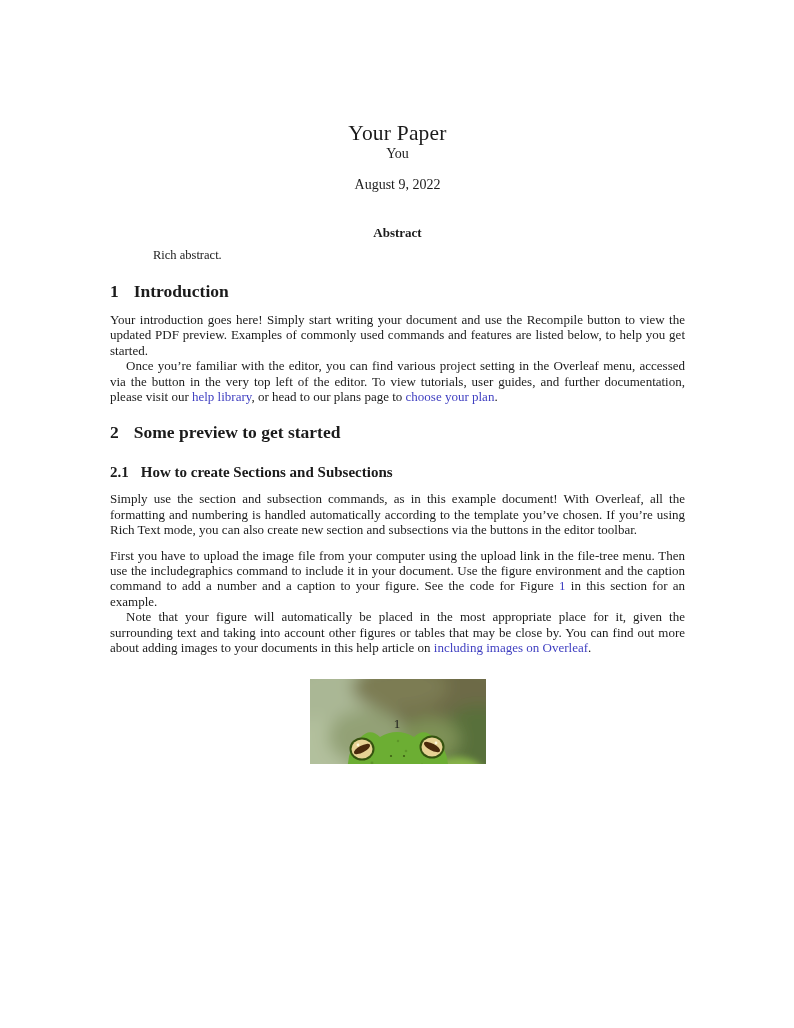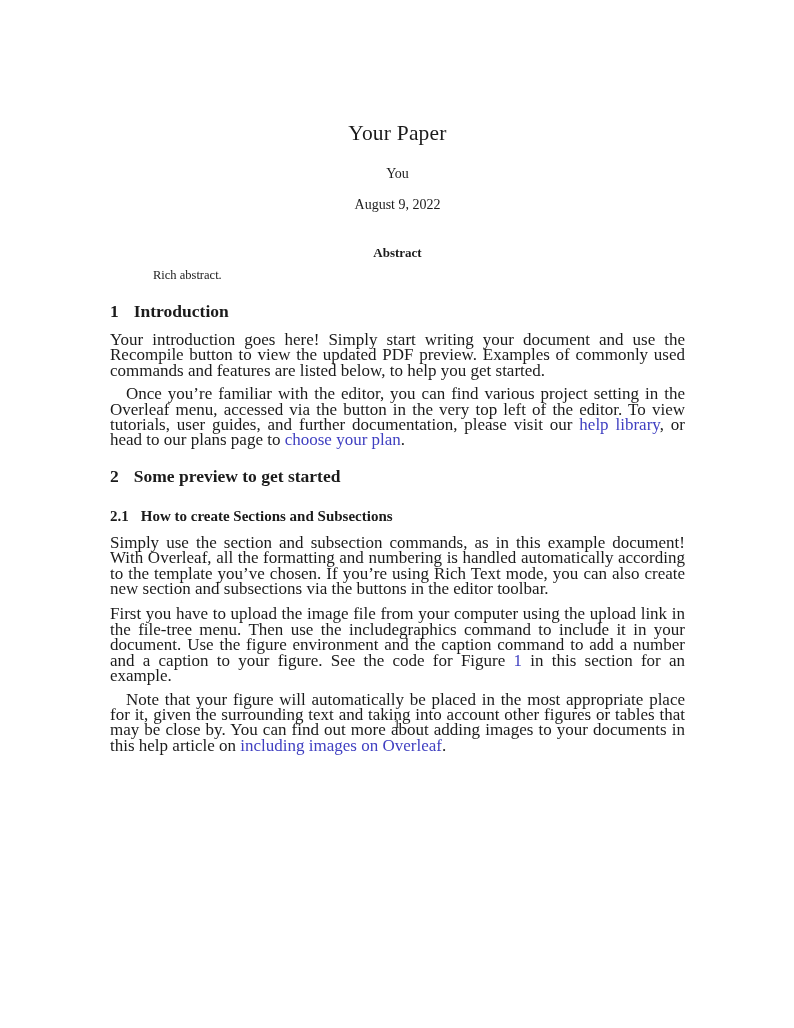--- a/index.html
+++ b/index.html
@@ -22,21 +22,20 @@
   .doc-title {
     font-size: 21.5px;
     font-weight: normal;
     text-align: center;
     margin: 0;
     letter-spacing: 0.2px;
   }
   .doc-author {
     font-size: 14px;
     text-align: center;
-    margin-top: 20px;
   }
   .doc-date {
     font-size: 14px;
     text-align: center;
     margin-top: 15px;
   }
   .abstract-heading {
     font-size: 13px;
     font-weight: bold;
     text-align: center;
@@ -55,28 +54,28 @@
   }
   h3.subsec {
     font-size: 15px;
     font-weight: bold;
     margin: 20px 0 0 0;
     line-height: 1.2;
   }
   h2.sec .sec-num { margin-right: 15px; }
   h3.subsec .sec-num { margin-right: 12px; text-align: right; }
   p.body {
-    font-size: 17px;
+    font-size: 13px;
     line-height: 15.4px;
     text-align: justify;
     margin: 10px 0 0 0;
     hyphens: none;
   }
   p.body.cont {
-    margin-top: 8px;
+    margin-top: 0;
     text-indent: 16px;
   }
   p.body a.link {
     text-decoration: none;
     cursor: pointer;
   }
   .figure-wrap {
     margin-top: 23px;
     text-align: center;
   }

